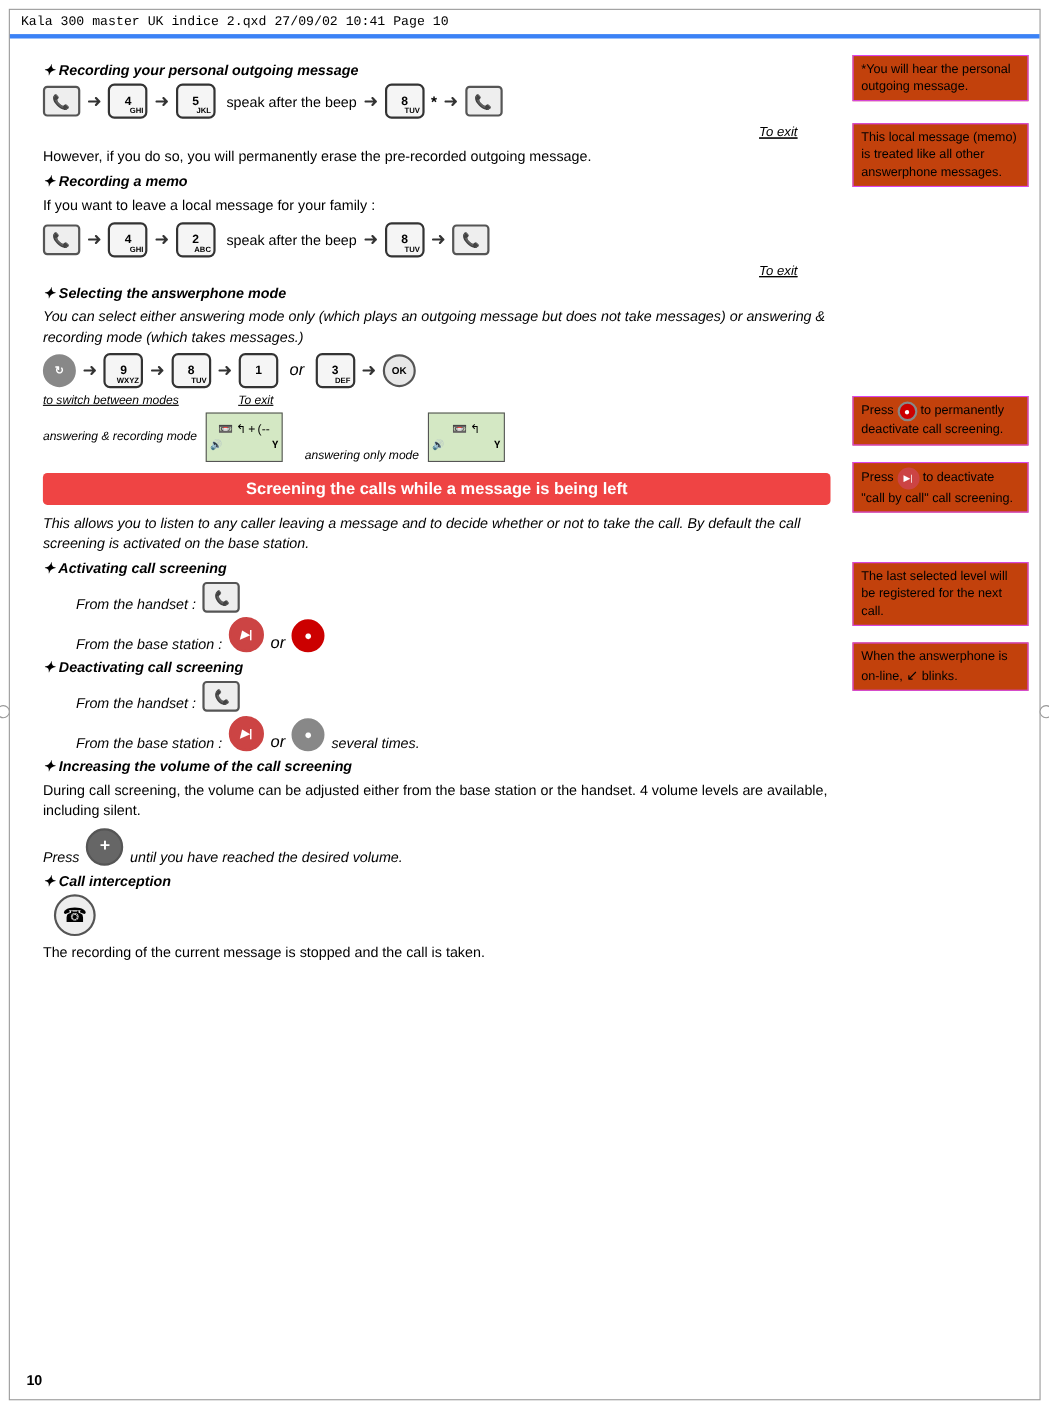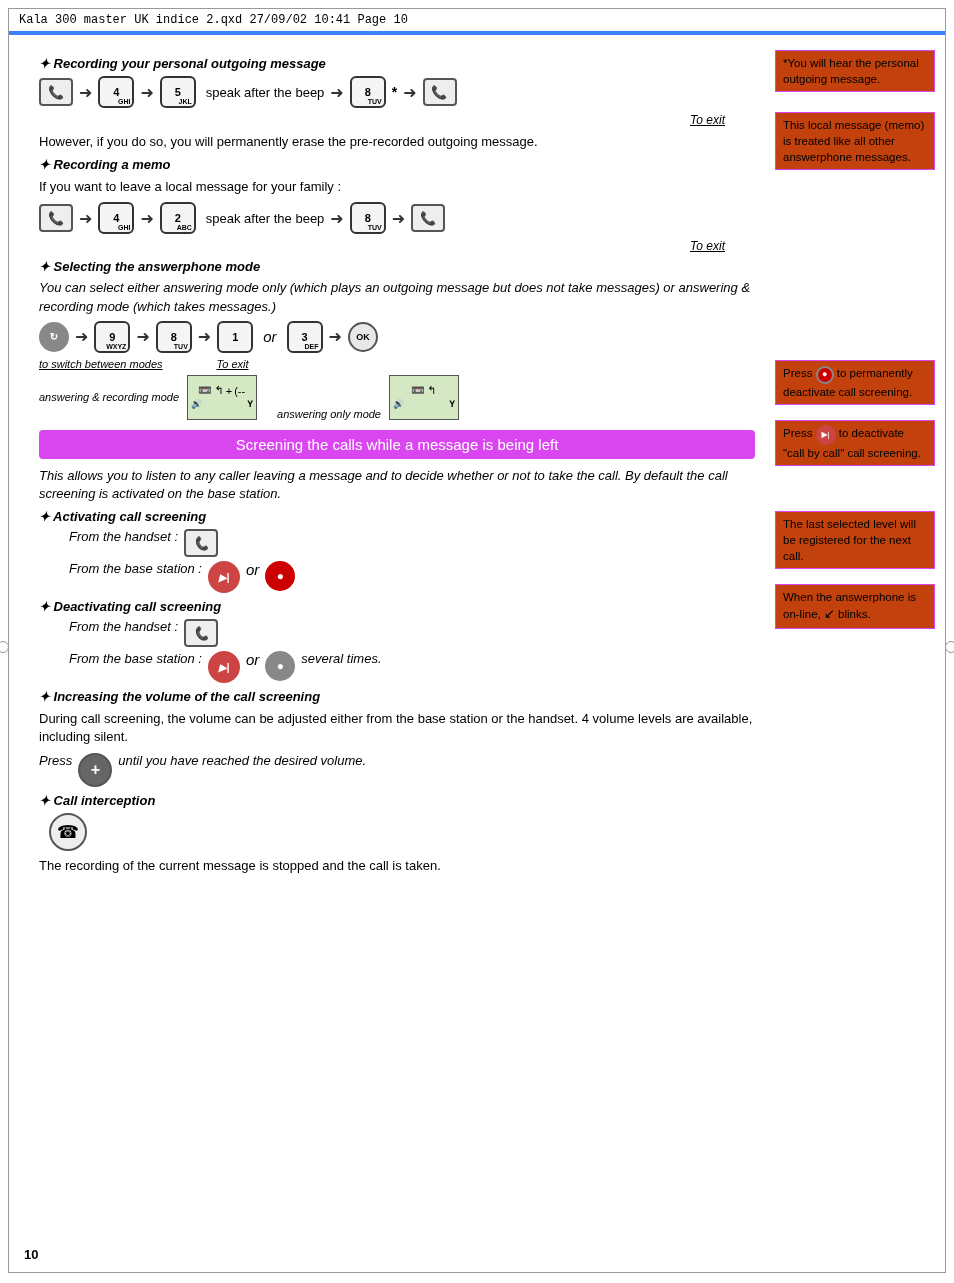--- a/index.html
+++ b/index.html
@@ -96,35 +96,35 @@
       font-style: italic;
       margin: 5px 0;
       font-size: 13px;
       line-height: 1.4;
     }
     .advice-bold {
       font-weight: bold;
       font-size: 13px;
     }
     .screening-header {
-      background: #d946ef;
+      background: #ef4444;
       color: #fff;
       text-align: center;
-      font-weight: normal;
+      font-weight: bold;
       font-size: 15px;
       padding: 6px 10px;
       border-radius: 4px;
       margin: 10px 0 8px 0;
     }
     .sub-section {
       margin: 6px 0 4px 0;
     }
     .from-row {
       display: flex;
-      align-items: flex-start;
+      align-items: flex-end;
       gap: 6px;
       margin: 4px 0 4px 30px;
       font-style: italic;
       font-size: 13px;
     }
     .note-box {
       border: 1px solid #d946ef;
       background: #c2410c;
       padding: 4px 7px;
       margin: 5px 0;

